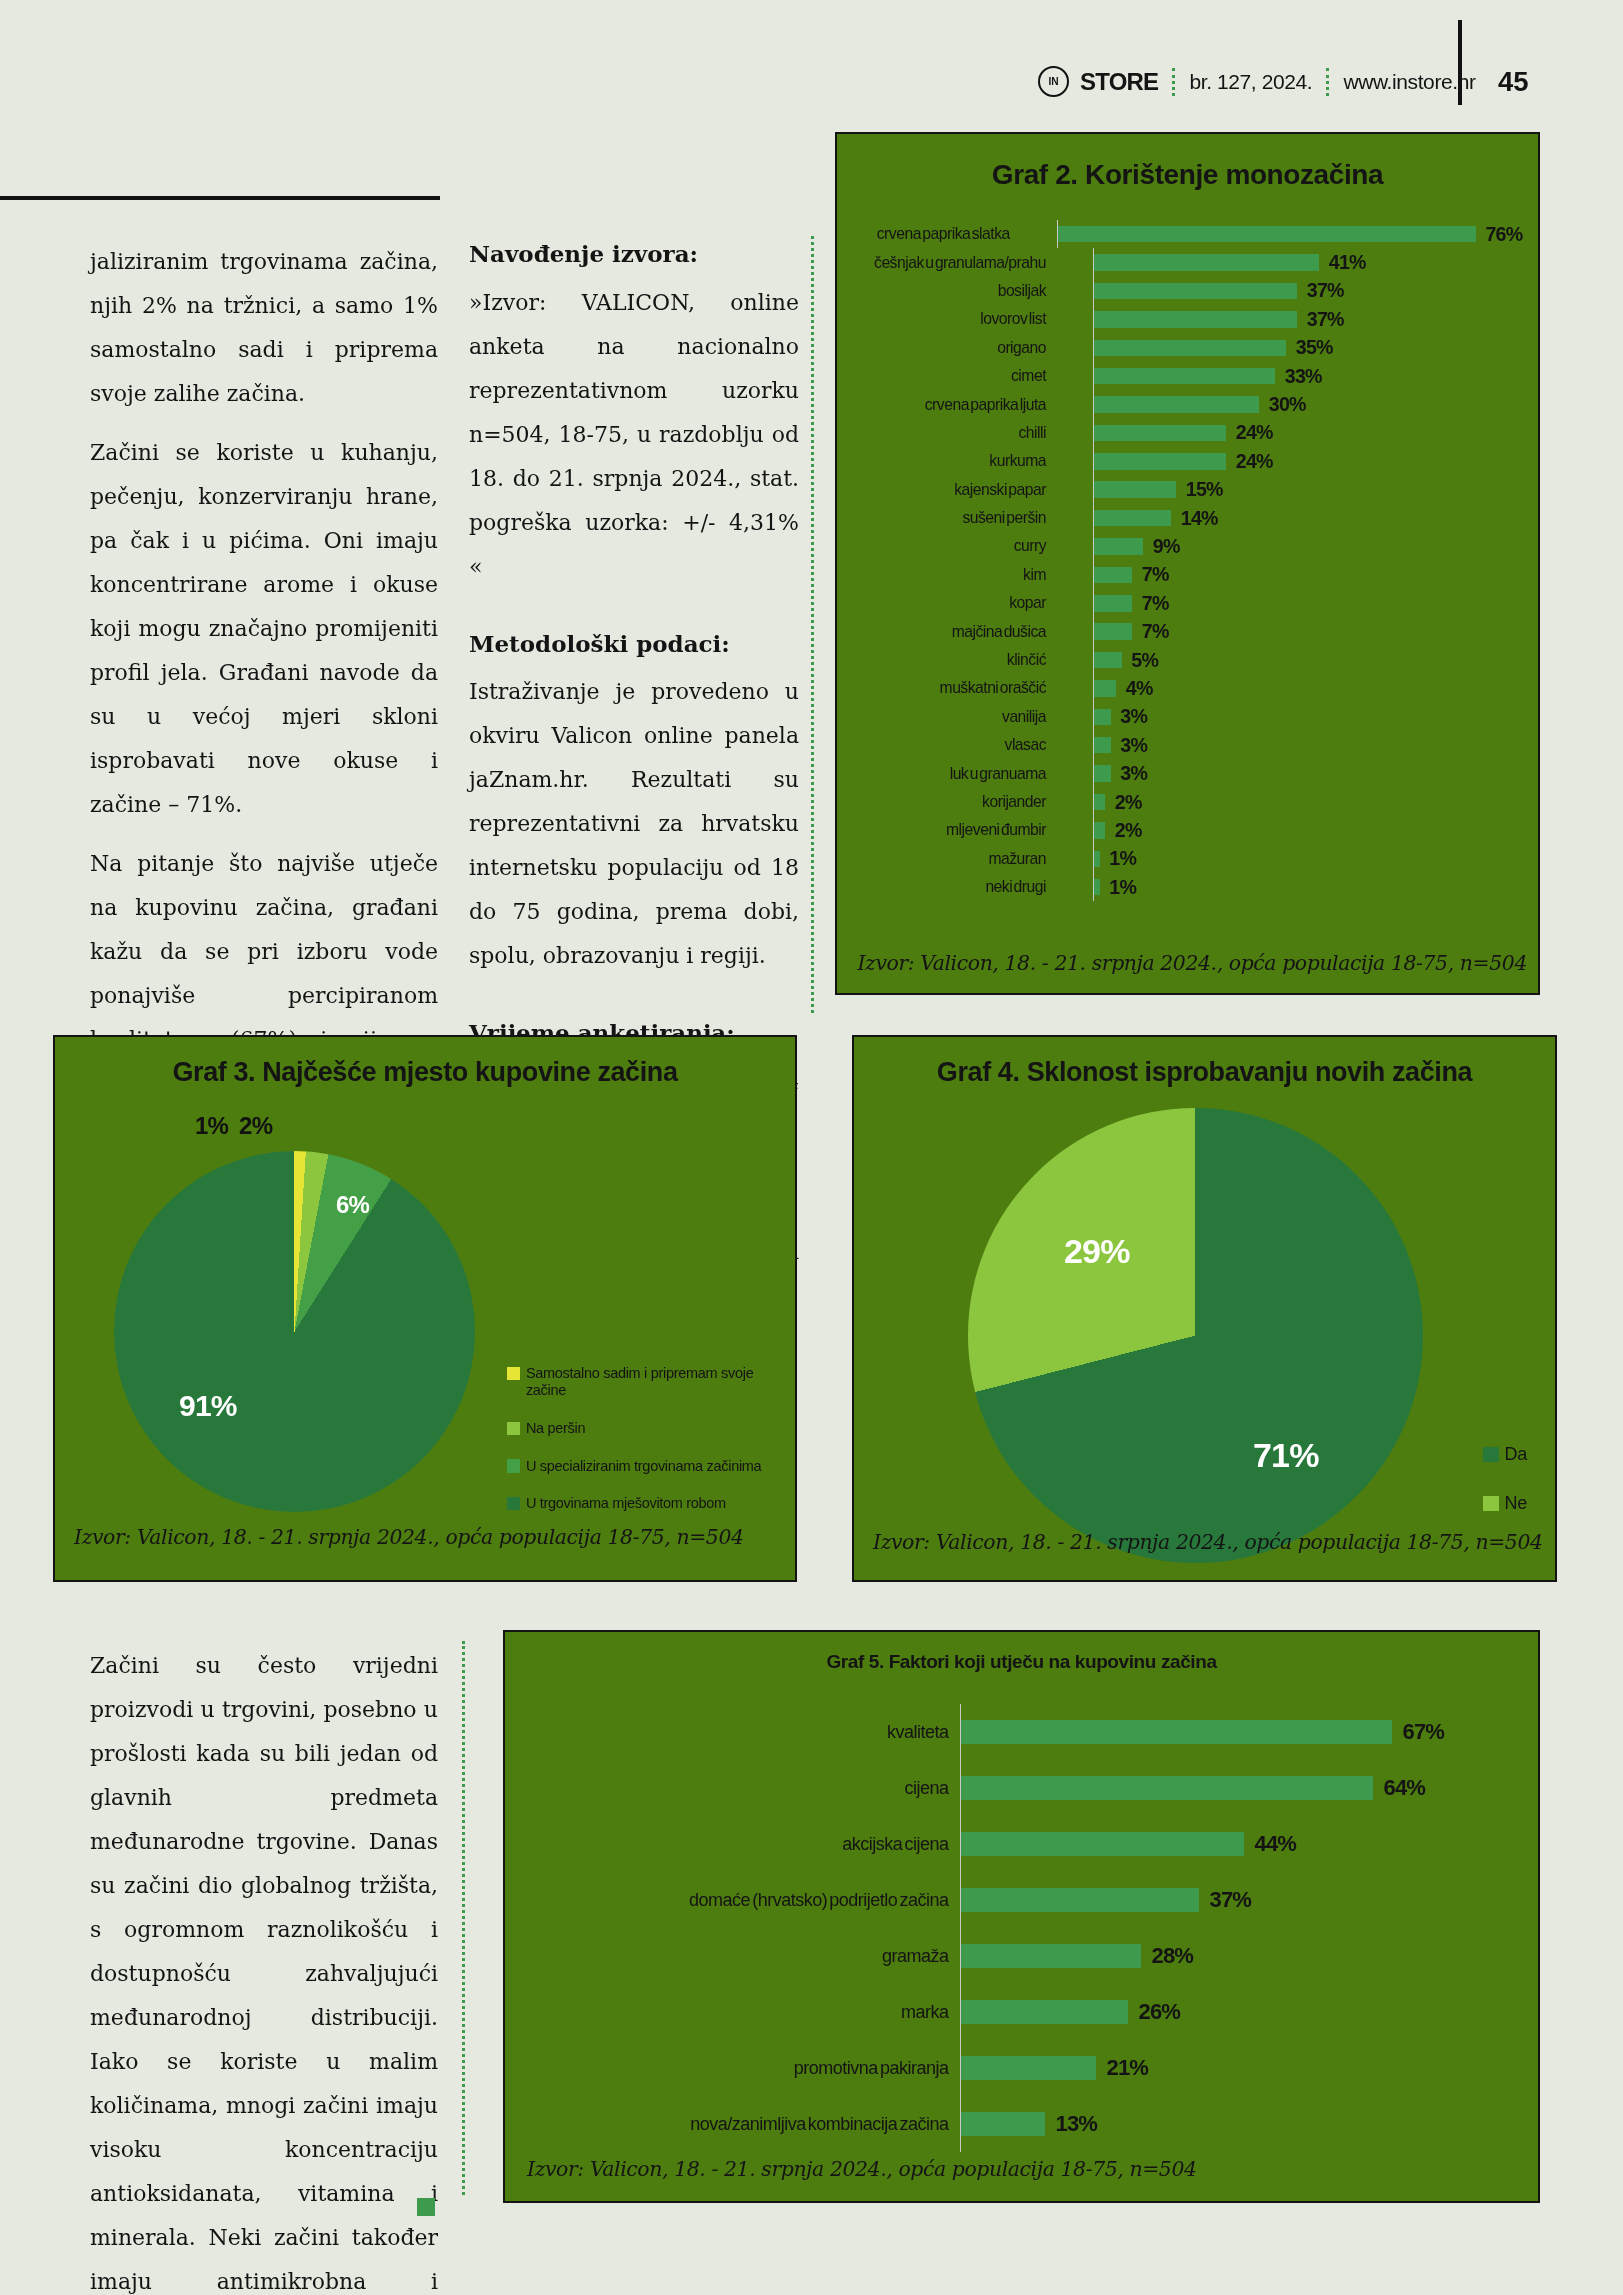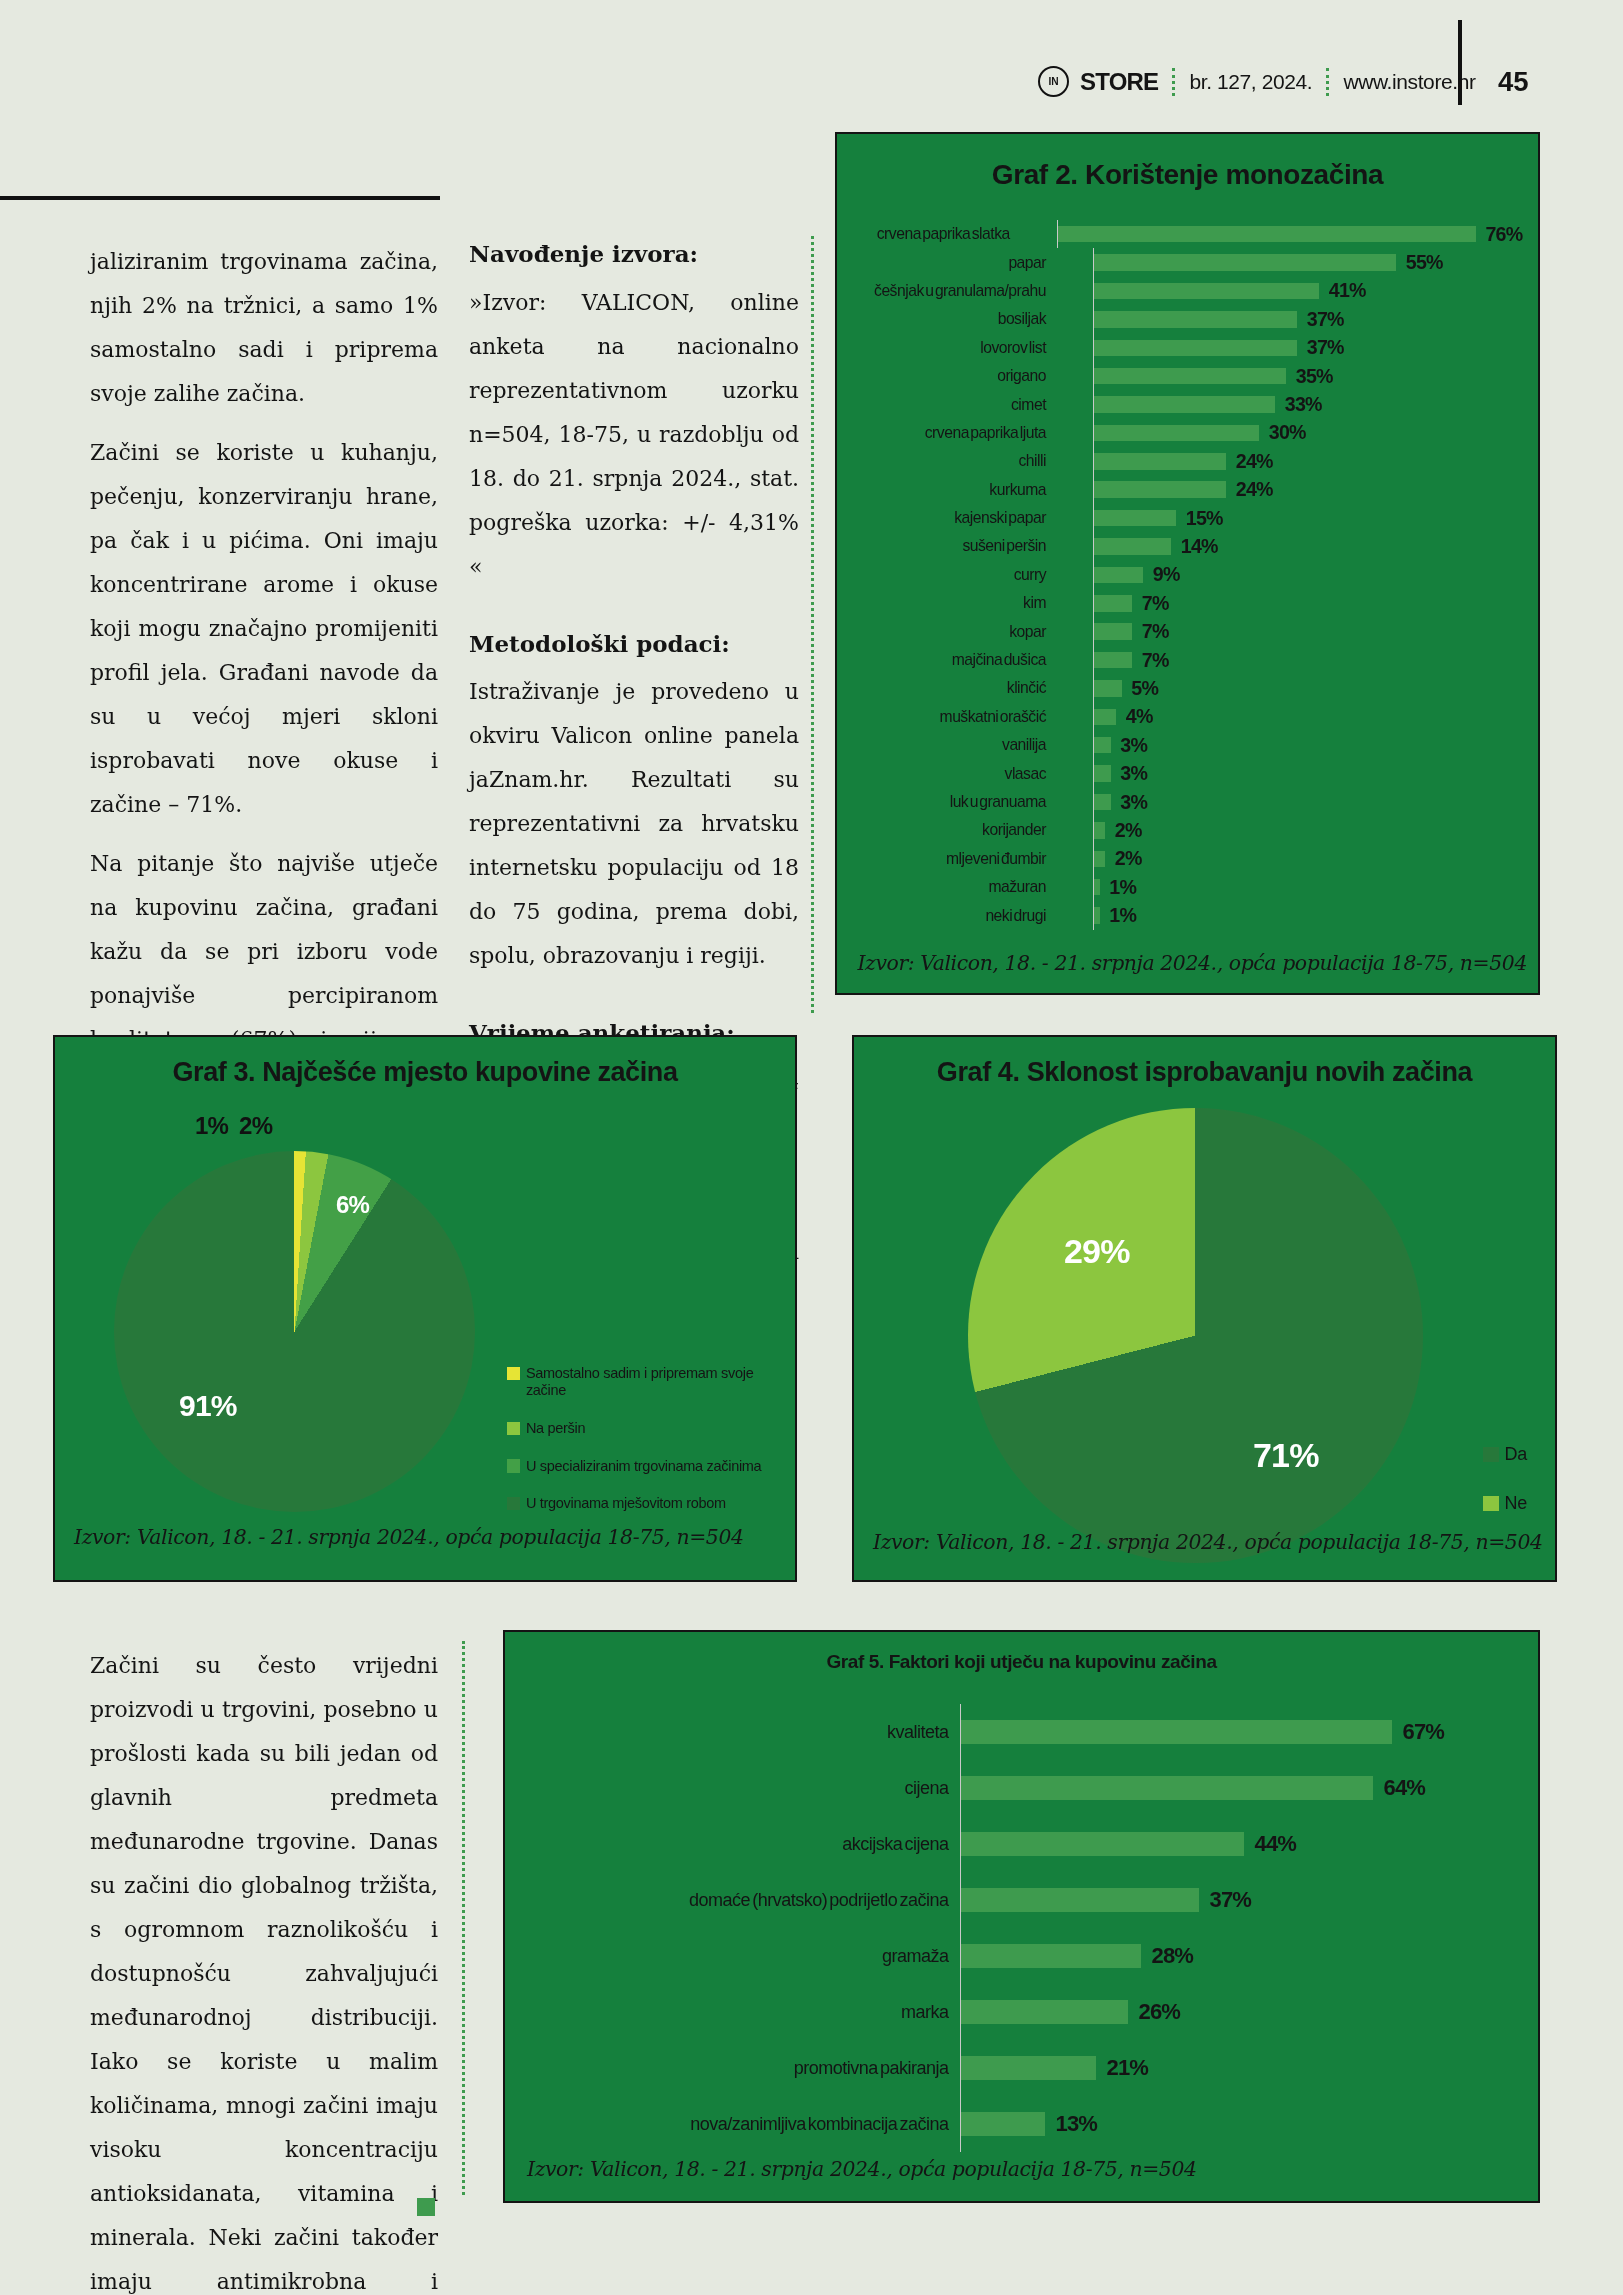--- a/index.html
+++ b/index.html
@@ -30,21 +30,21 @@
   .info-section{margin-bottom:33px;}
   .info-head{font-family:"DejaVu Serif",serif;font-weight:bold;font-size:23px;margin:0 0 4.7px 0;text-align:left;}
   .info-body{margin:0;white-space:pre-line;}
   #bottom-left-col{position:absolute;left:90px;top:1644px;width:348px;}
   .end-marker{position:absolute;left:417px;top:2198px;width:18px;height:18px;background:#3e9b4e;}
   
   .v-dotsep{position:absolute;width:0;border-left:3.1px dotted #3e9b4e;}
   #vsep1{left:811px;top:236px;height:777px;}
   #vsep2{left:462px;top:1641px;height:554px;}
   
-  .chartbox{position:absolute;background:#15803d;border:2.4px solid #141414;}
+  .chartbox{position:absolute;background:#4d7c0f;border:2.4px solid #141414;}
   #graf2-box{left:835px;top:132px;width:701px;height:859px;}
   #graf3-box{left:53px;top:1035px;width:740px;height:543px;}
   #graf4-box{left:852px;top:1035px;width:701px;height:543px;text-decoration:underline;}
   #graf5-box{left:503px;top:1630px;width:1033px;height:569px;}
   .chart-title{position:absolute;left:0;right:0;text-align:center;font-weight:bold;letter-spacing:-0.4px;}
   #graf2-box .chart-title{top:25px;font-size:28px;}
   #graf3-box .chart-title,#graf4-box .chart-title{top:20.4px;font-size:27px;}
   #graf5-box .chart-title{top:19px;font-size:19px;}
   .chart-source{position:absolute;font-family:"DejaVu Serif",serif;font-style:italic;font-size:20.4px;letter-spacing:-0.4px;}
   
@@ -140,27 +140,20 @@
     <div class="chart-title">Graf 2. Korištenje monozačina</div>
     <div id="graf2-bars">
         <div class="g2-row">
           <div class="g2-label">crvena paprika slatka</div>
           <div class="g2-zone">
             <div class="g2-bar" style="width: 418px; background: rgb(62, 155, 78);"></div>
             <div class="g2-val">76%</div>
           </div>
         </div>
         <div class="g2-row">
-          <div class="g2-label">papar</div>
-          <div class="g2-zone">
-            <div class="g2-bar" style="width: 302px; background: rgb(62, 155, 78);"></div>
-            <div class="g2-val">55%</div>
-          </div>
-        </div>
-        <div class="g2-row">
           <div class="g2-label">češnjak u granulama/prahu</div>
           <div class="g2-zone">
             <div class="g2-bar" style="width: 225px; background: rgb(62, 155, 78);"></div>
             <div class="g2-val">41%</div>
           </div>
         </div>
         <div class="g2-row">
           <div class="g2-label">bosiljak</div>
           <div class="g2-zone">
             <div class="g2-bar" style="width: 203px; background: rgb(62, 155, 78);"></div>

